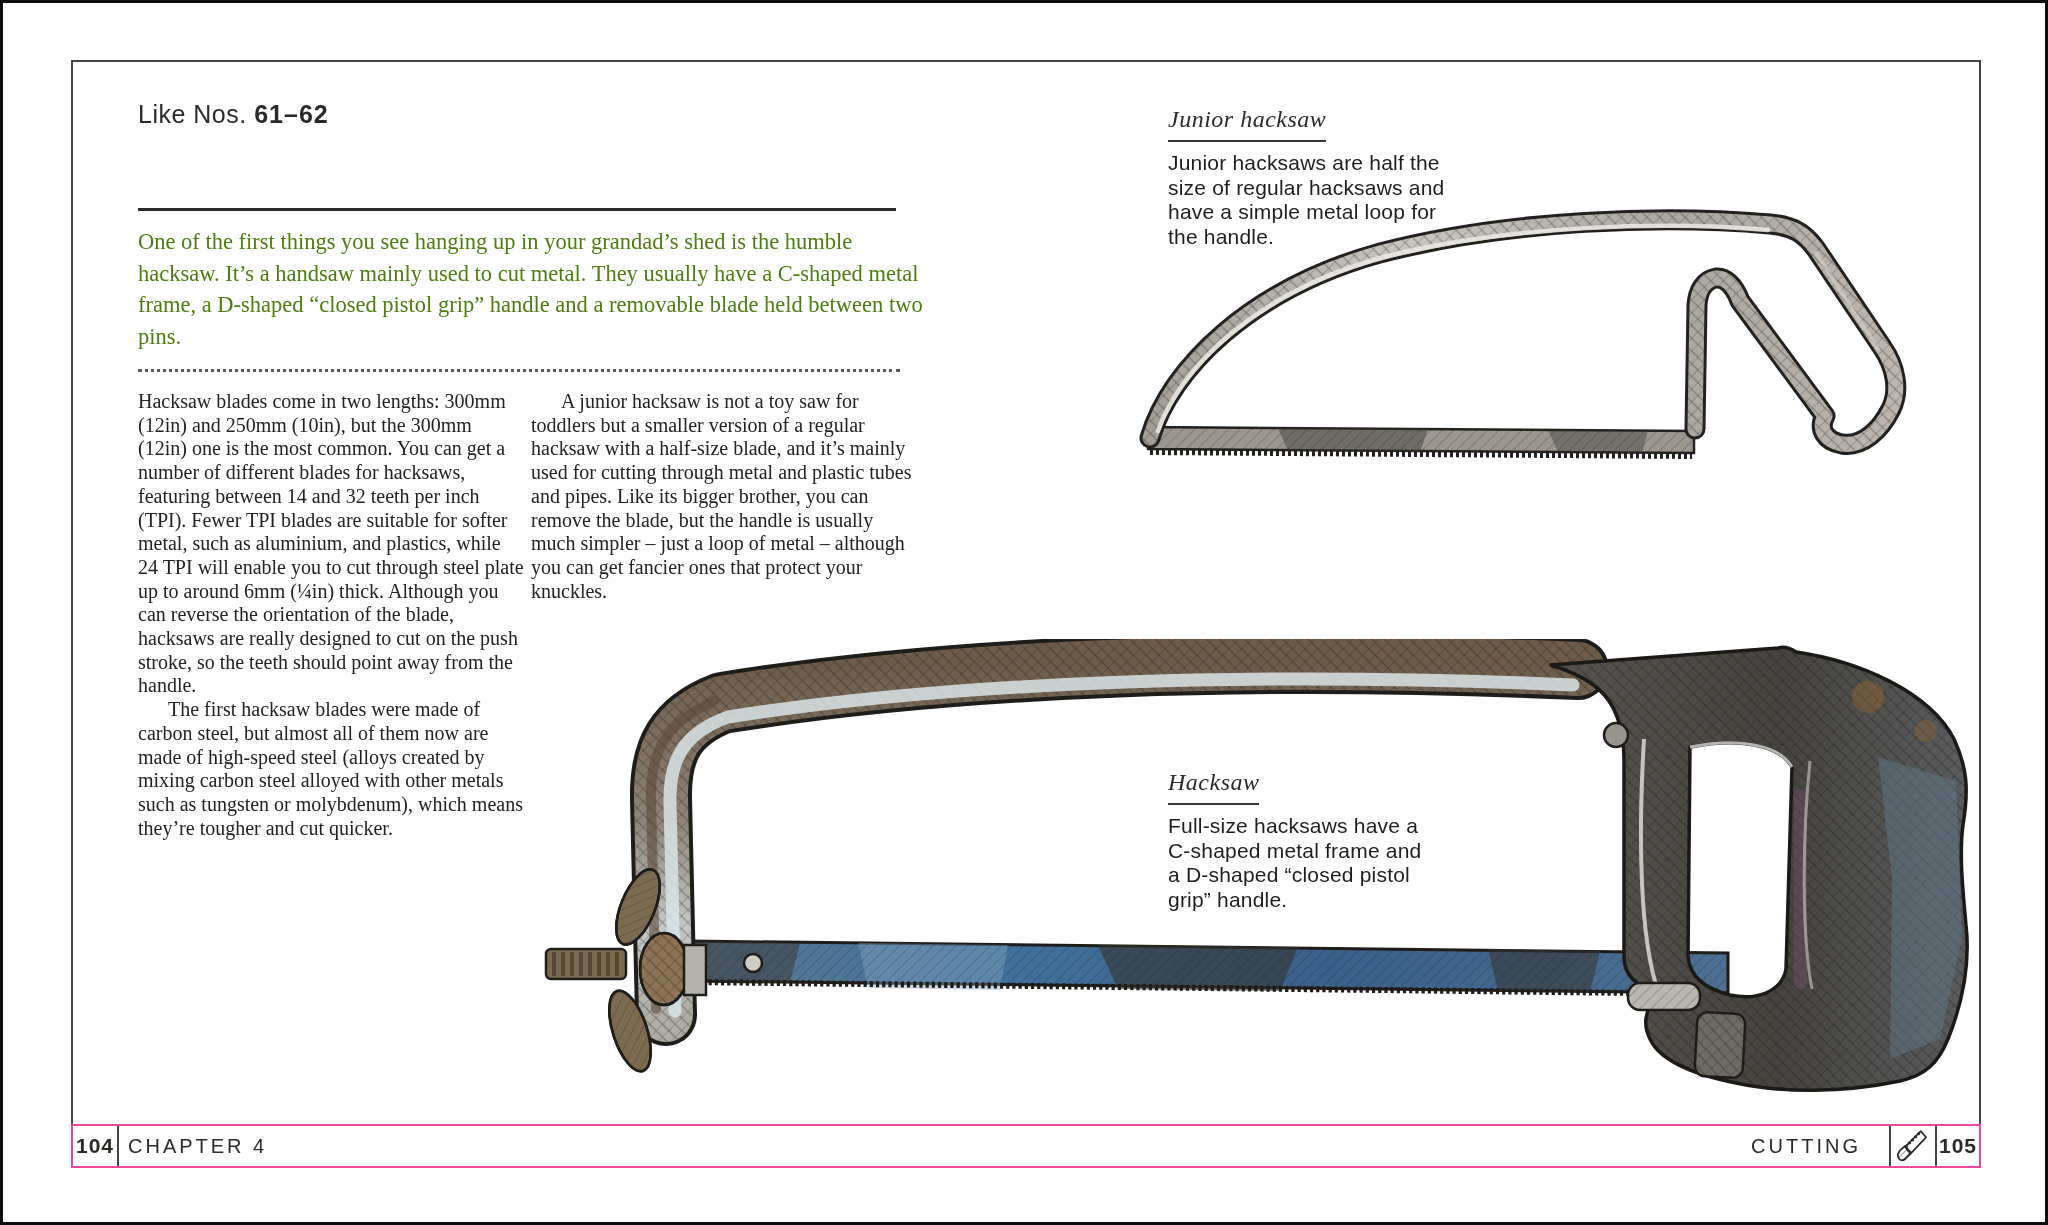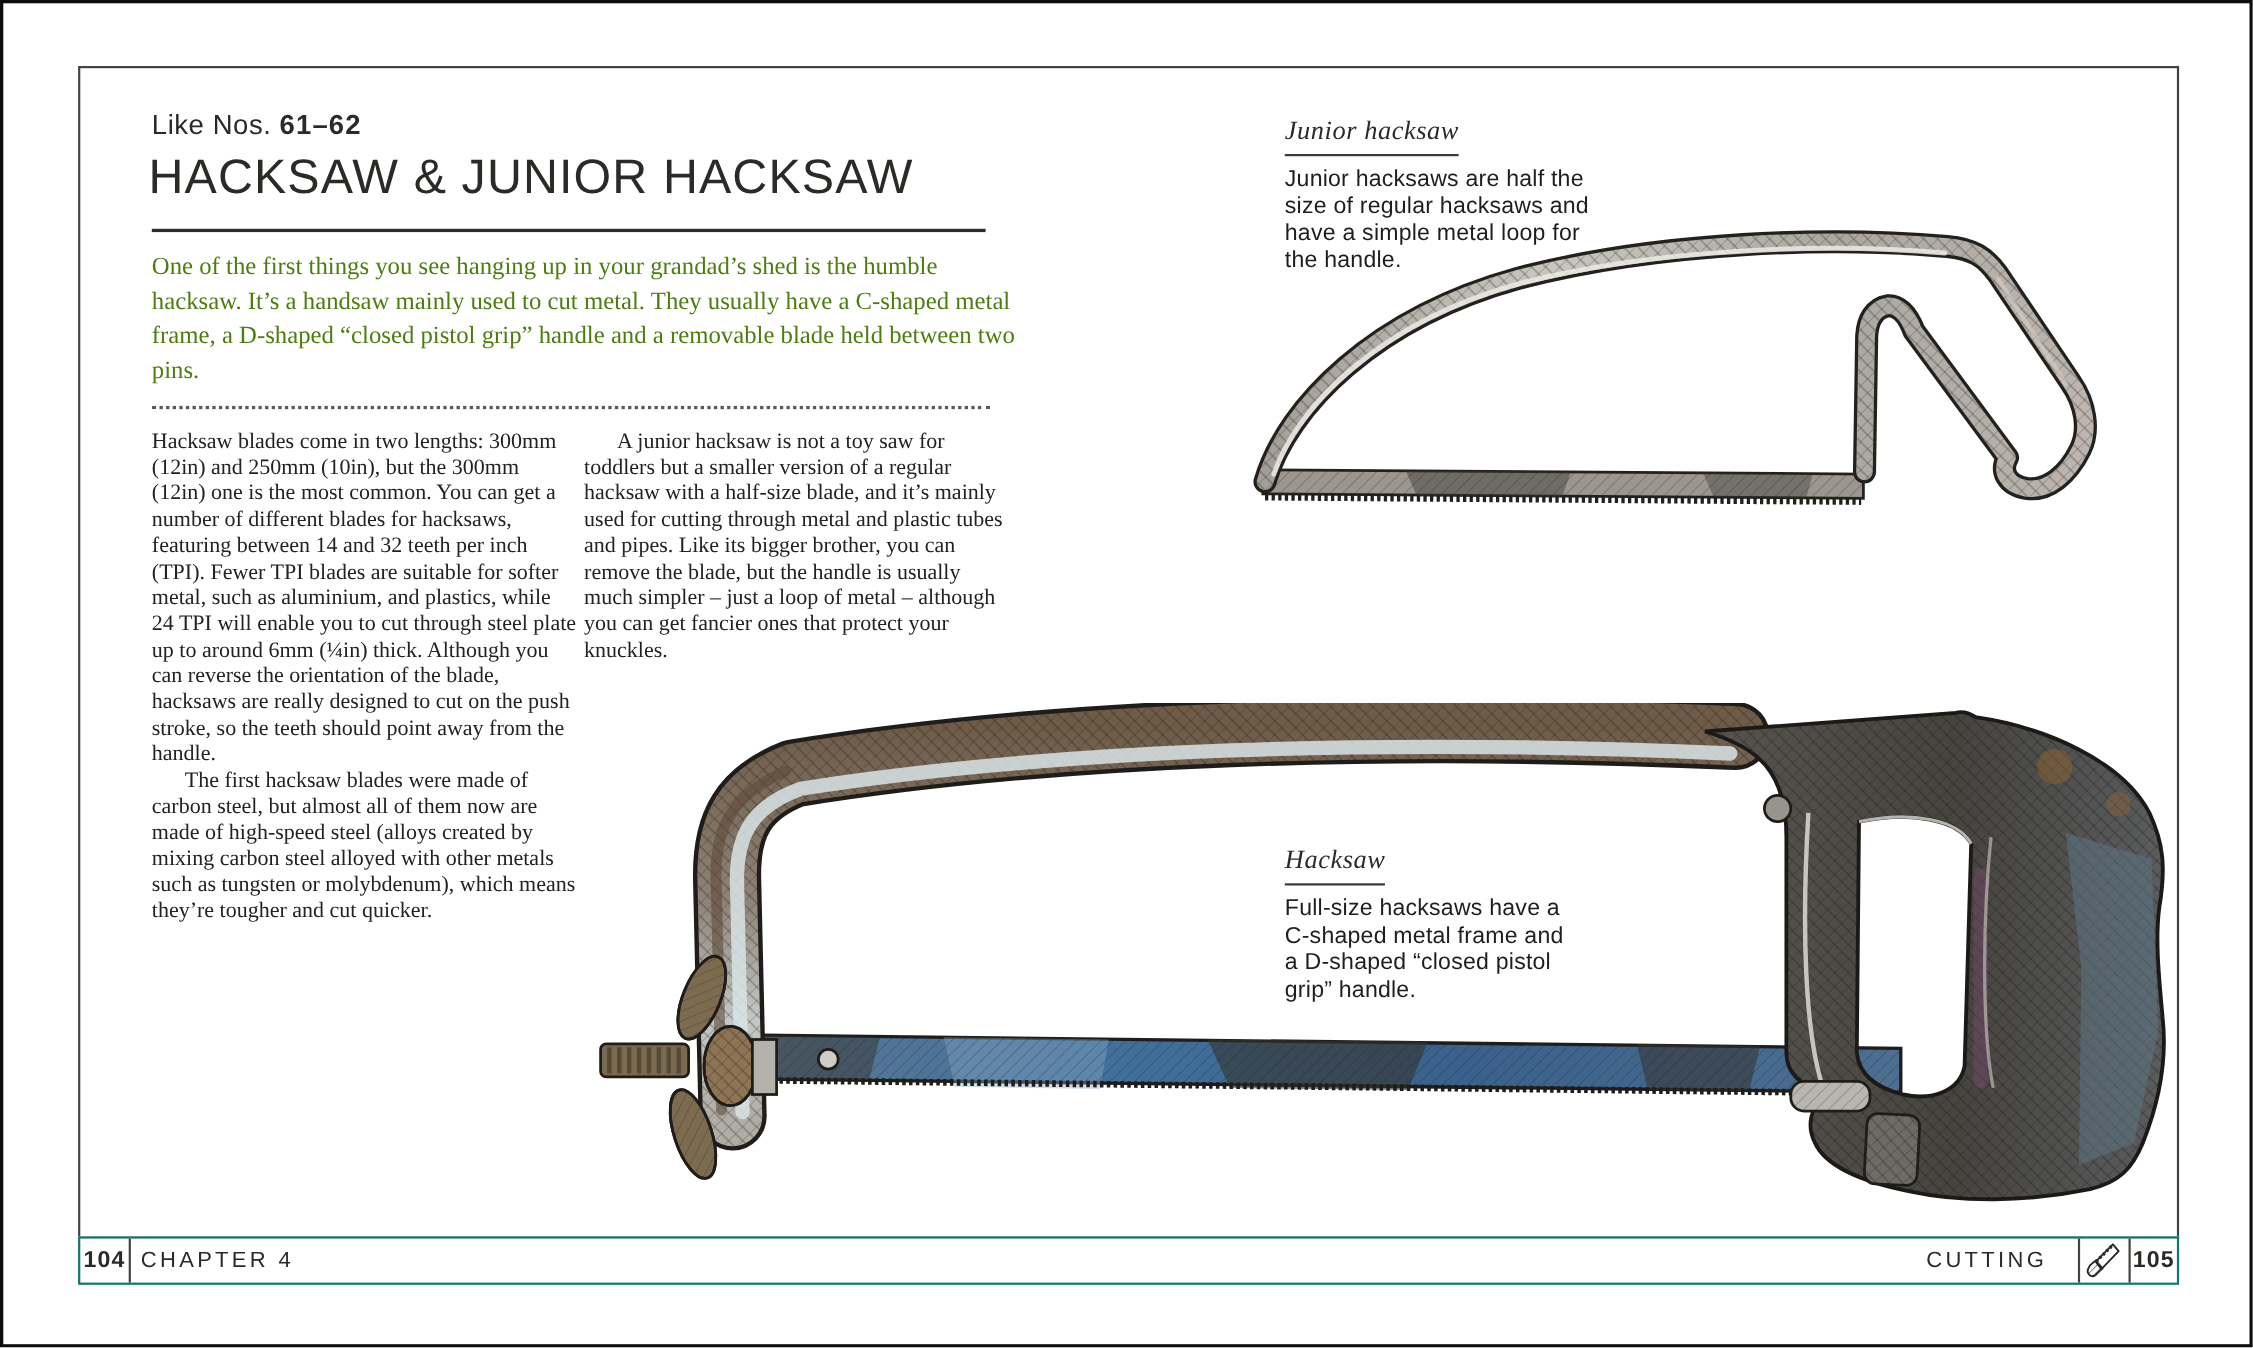--- a/index.html
+++ b/index.html
@@ -41,41 +41,40 @@
     font-size:24px; letter-spacing:.5px; padding-bottom:7px; border-bottom:2px solid #3a3834; color:#2b2a27;
   }
   .caption-body { margin-top:9px; font-size:21px; line-height:24.5px; letter-spacing:.2px; }
   
   .illus { position:absolute; }
   .illus-junior { left:1125px; top:198px; width:860px; height:330px; }
   .illus-full   { left:535px;  top:636px; width:1445px; height:464px; }
   
   .footer {
     position:absolute; left:68px; top:1121px; width:1910px; height:44px;
-    border:2px solid #0f766e; background:#ffffff;
+    border:2px solid #ec4899; background:#ffffff;
   }
   .footer .cell { position:absolute; top:0; height:100%; display:flex; align-items:center; justify-content:center; }
   .pgnum { font-size:21px; font-weight:700; letter-spacing:1px; }
   .cell-pg-left  { left:0; width:46px; border-right:2px solid #45433f; }
   .cell-pg-right { right:0; width:44px; border-left:2px solid #45433f; }
   .cell-icon { right:44px; width:46px; border-left:2px solid #45433f; }
   .section-left  { position:absolute; left:55px; top:0; height:100%; display:flex; align-items:center; font-size:20px; letter-spacing:3px; }
   .section-right { position:absolute; right:118px; top:0; height:100%; display:flex; align-items:center; font-size:20px; letter-spacing:3px; }
   .saw-icon-svg { width:40px; height:40px; }
 </style>
 </head>
 <body>
 
 <div class="page">
   <div class="frame"></div>
 
   <div class="tool-nos">
     <span>Like Nos.</span>&nbsp;<b>61–62</b>
   </div>
-  <div class="page-title">HACKSAW &amp; JUNIOR HACKSAW</div>
   <div class="title-rule"></div>
   <div class="intro">One of the first things you see hanging up in your grandad’s shed is the humble hacksaw. It’s a handsaw mainly used to cut metal. They usually have a C-shaped metal frame, a D-shaped “closed pistol grip” handle and a removable blade held between two pins.</div>
   <div class="dotted-divider"></div>
 
   <div class="text-col col-1">
     <p>Hacksaw blades come in two lengths: 300mm (12in) and 250mm (10in), but the 300mm (12in) one is the most common. You can get a number of different blades for hacksaws, featuring between 14 and 32 teeth per inch (TPI). Fewer TPI blades are suitable for softer metal, such as aluminium, and plastics, while 24 TPI will enable you to cut through steel plate up to around 6mm (¼in) thick. Although you can reverse the orientation of the blade, hacksaws are really designed to cut on the push stroke, so the teeth should point away from the handle.</p>
     <p class="indent">The first hacksaw blades were made of carbon steel, but almost all of them now are made of high-speed steel (alloys created by mixing carbon steel alloyed with other metals such as tungsten or molybdenum), which means they’re tougher and cut quicker.</p>
   </div>
   <div class="text-col col-2">
     <p class="indent">A junior hacksaw is not a toy saw for toddlers but a smaller version of a regular hacksaw with a half-size blade, and it’s mainly used for cutting through metal and plastic tubes and pipes. Like its bigger brother, you can remove the blade, but the handle is usually much simpler – just a loop of metal – although you can get fancier ones that protect your knuckles.</p>

